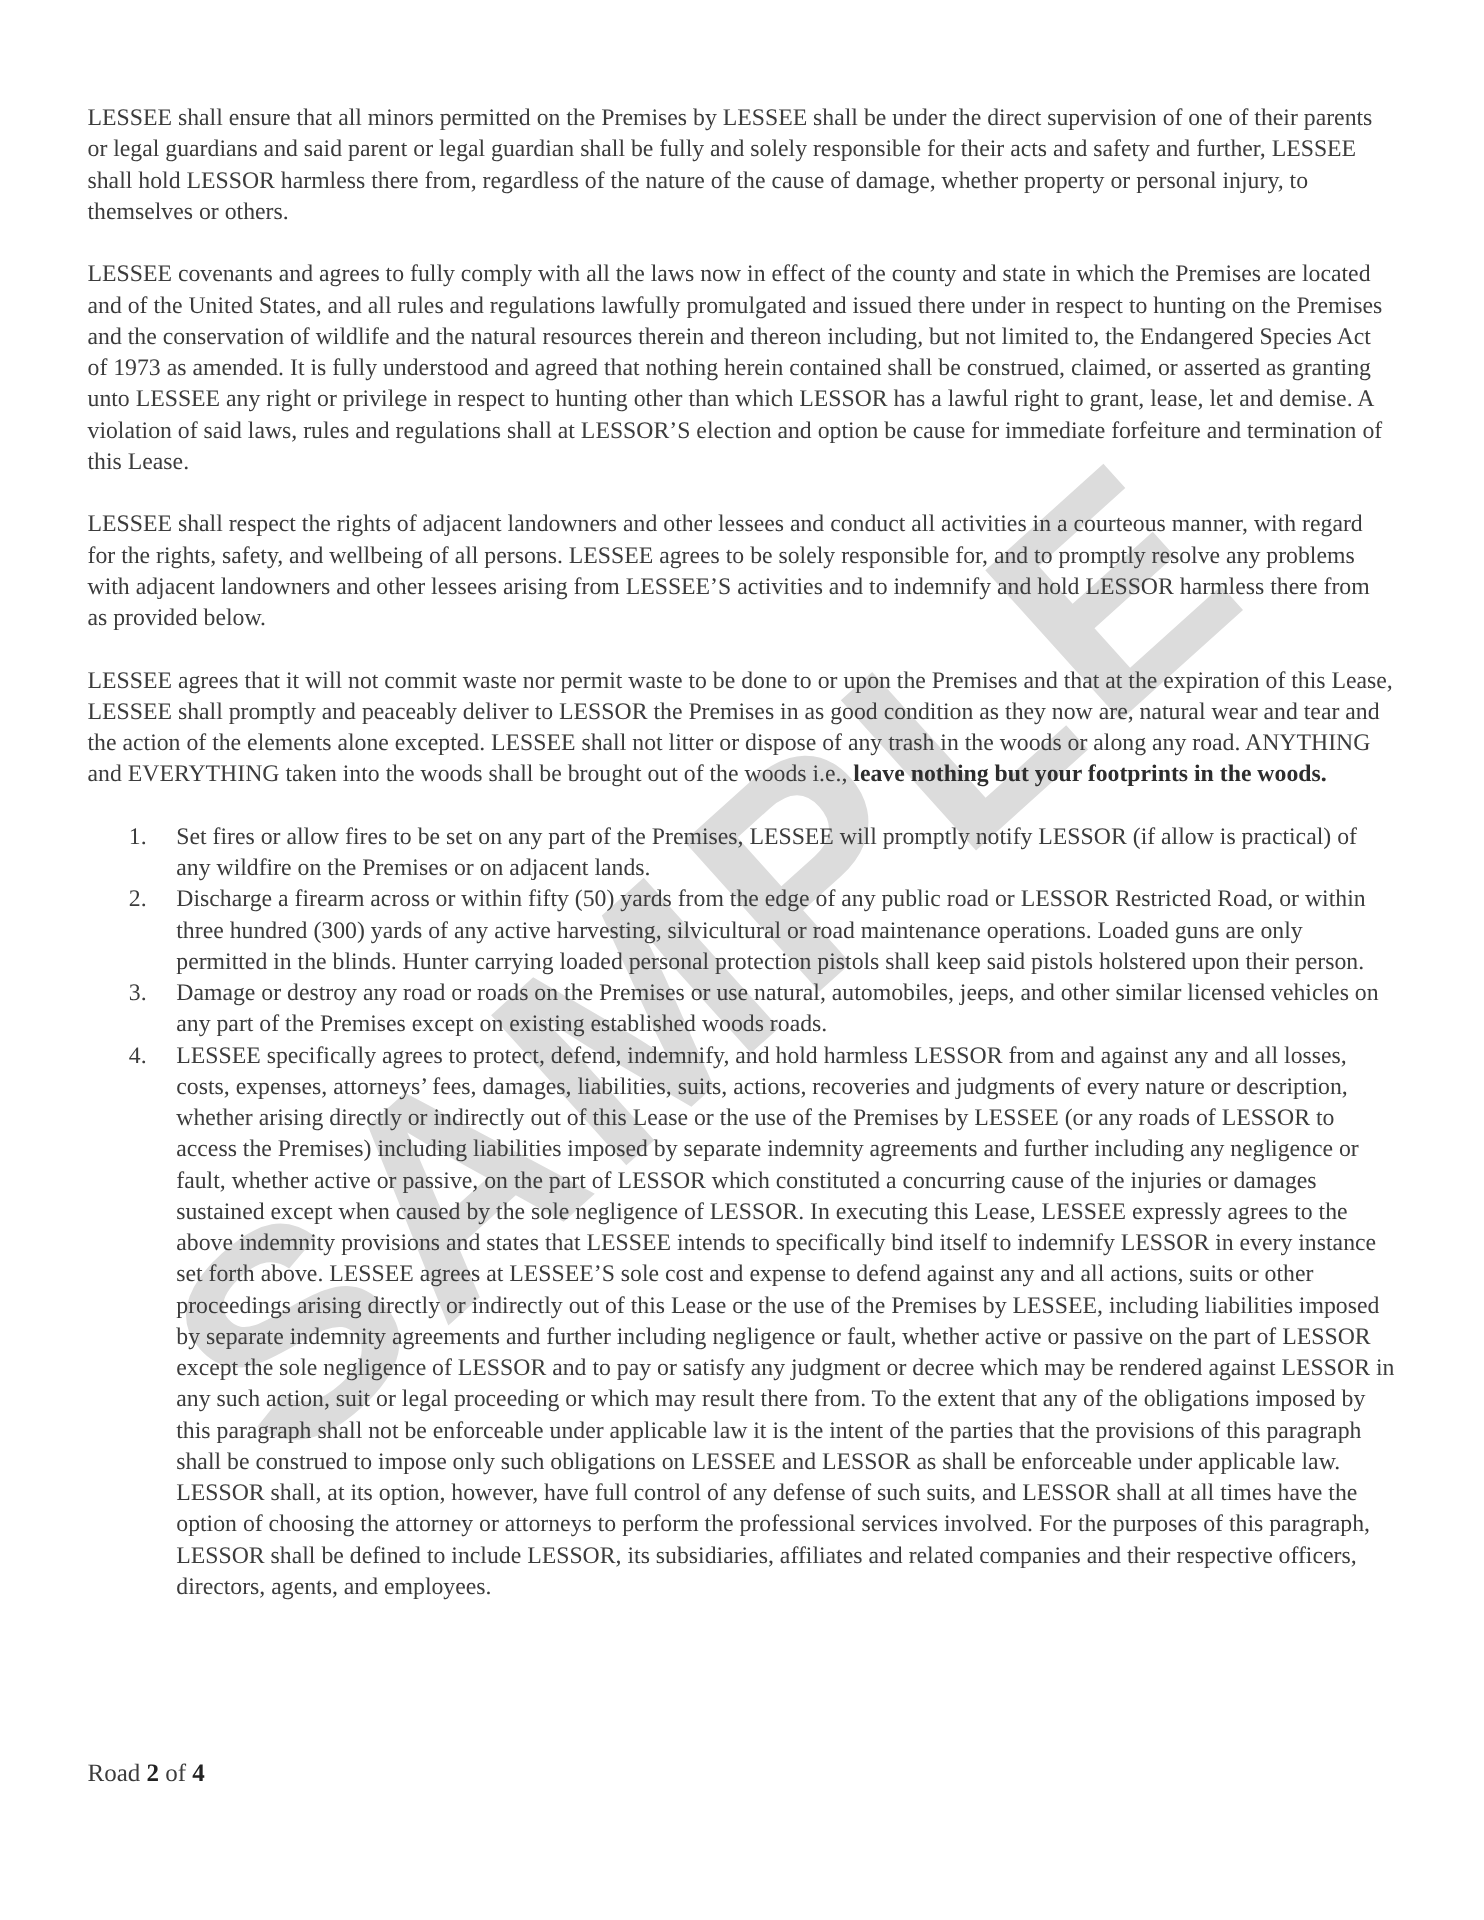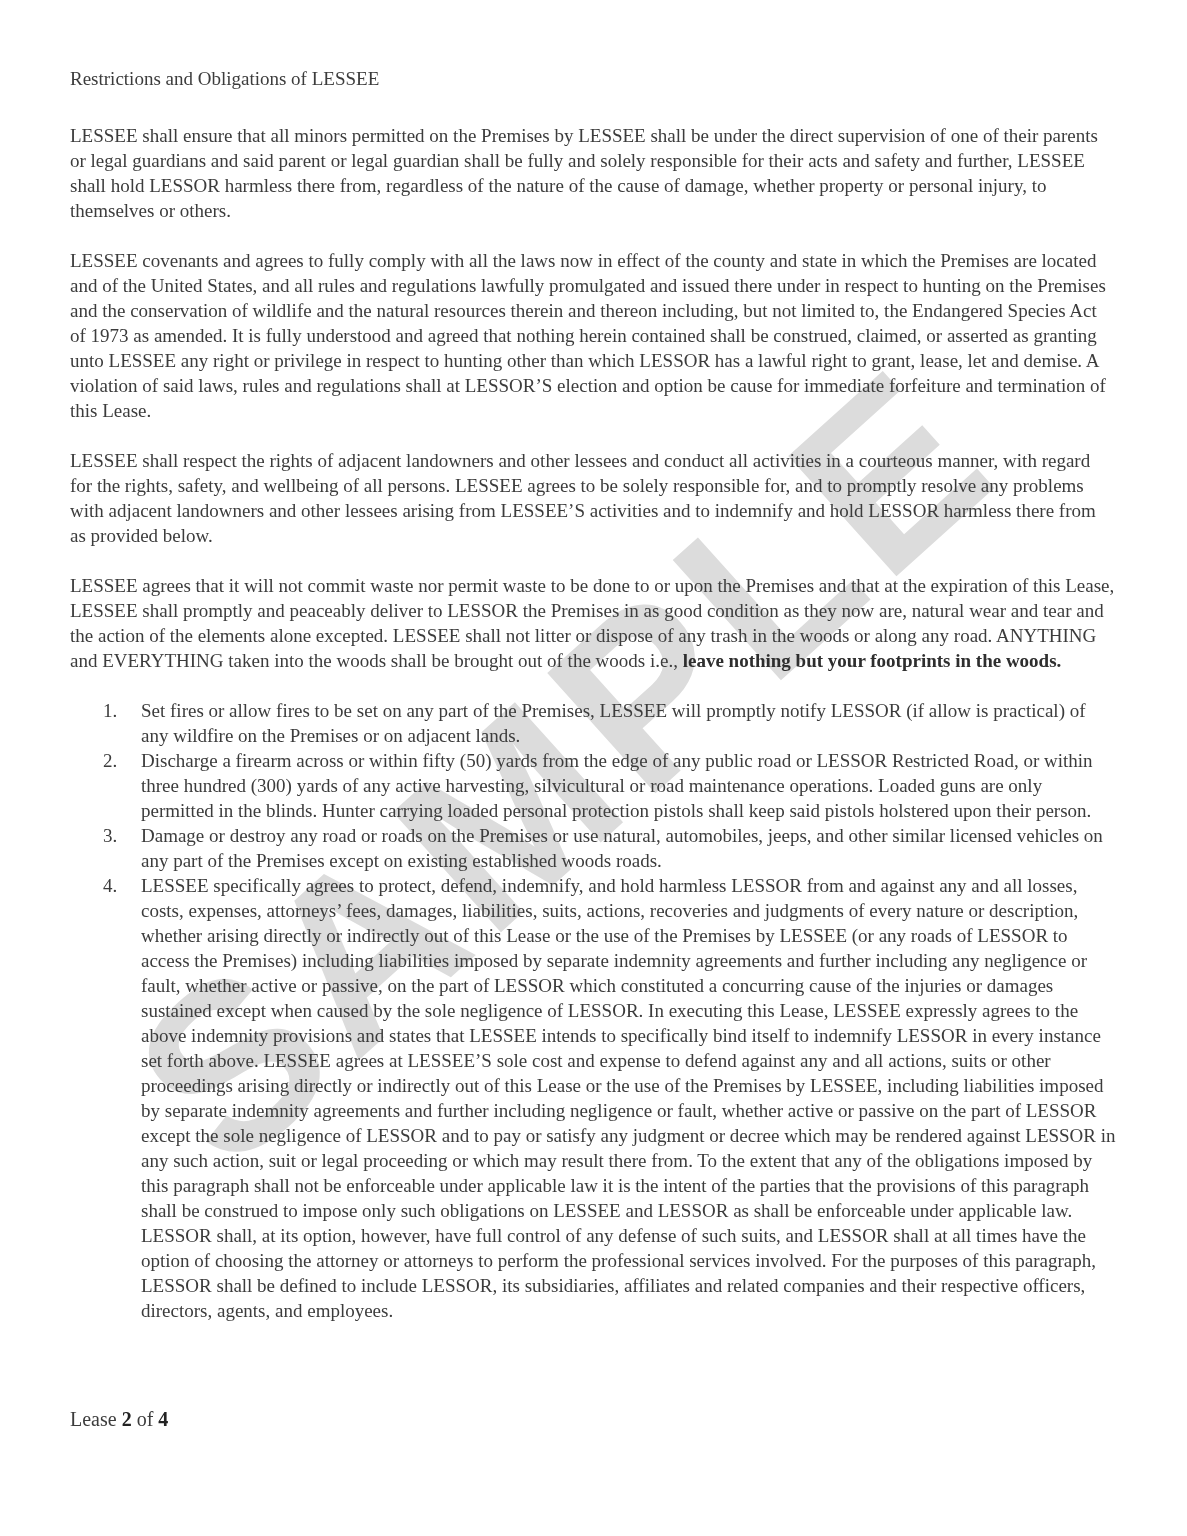--- a/index.html
+++ b/index.html
@@ -84,21 +84,20 @@
 </style>
 </head>
 <body>
 
 <div class="page">
 
   <div class="watermark">SAMPLE</div>
 
   <div class="content">
 
-    <div class="heading">Restrictions and Obligations of LESSEE</div>
 
     <p class="para">LESSEE shall ensure that all minors permitted on the Premises by LESSEE shall be under the direct supervision of one of their parents or legal guardians and said parent or legal guardian shall be fully and solely responsible for their acts and safety and further, LESSEE shall hold LESSOR harmless there from, regardless of the nature of the cause of damage, whether property or personal injury, to themselves or others.</p>
 
     <p class="para">LESSEE covenants and agrees to fully comply with all the laws now in effect of the county and state in which the Premises are located and of the United States, and all rules and regulations lawfully promulgated and issued there under in respect to hunting on the Premises and the conservation of wildlife and the natural resources therein and thereon including, but not limited to, the Endangered Species Act of 1973 as amended. It is fully understood and agreed that nothing herein contained shall be construed, claimed, or asserted as granting unto LESSEE any right or privilege in respect to hunting other than which LESSOR has a lawful right to grant, lease, let and demise. A violation of said laws, rules and regulations shall at LESSOR’S election and option be cause for immediate forfeiture and termination of this Lease.</p>
 
     <p class="para">LESSEE shall respect the rights of adjacent landowners and other lessees and conduct all activities in a courteous manner, with regard for the rights, safety, and wellbeing of all persons. LESSEE agrees to be solely responsible for, and to promptly resolve any problems with adjacent landowners and other lessees arising from LESSEE’S activities and to indemnify and hold LESSOR harmless there from as provided below.</p>
 
     <p class="para"><span>LESSEE agrees that it will not commit waste nor permit waste to be done to or upon the Premises and that at the expiration of this Lease, LESSEE shall promptly and peaceably deliver to LESSOR the Premises in as good condition as they now are, natural wear and tear and the action of the elements alone excepted. LESSEE shall not litter or dispose of any trash in the woods or along any road. ANYTHING and EVERYTHING taken into the woods shall be brought out of the woods i.e., </span><strong>leave nothing but your footprints in the woods.</strong></p>
 
 
@@ -122,19 +121,19 @@
       <div class="list-item">
         <span class="item-number">4.</span>
         <span class="item-text">LESSEE specifically agrees to protect, defend, indemnify, and hold harmless LESSOR from and against any and all losses, costs, expenses, attorneys’ fees, damages, liabilities, suits, actions, recoveries and judgments of every nature or description, whether arising directly or indirectly out of this Lease or the use of the Premises by LESSEE (or any roads of LESSOR to access the Premises) including liabilities imposed by separate indemnity agreements and further including any negligence or fault, whether active or passive, on the part of LESSOR which constituted a concurring cause of the injuries or damages sustained except when caused by the sole negligence of LESSOR. In executing this Lease, LESSEE expressly agrees to the above indemnity provisions and states that LESSEE intends to specifically bind itself to indemnify LESSOR in every instance set forth above. LESSEE agrees at LESSEE’S sole cost and expense to defend against any and all actions, suits or other proceedings arising directly or indirectly out of this Lease or the use of the Premises by LESSEE, including liabilities imposed by separate indemnity agreements and further including negligence or fault, whether active or passive on the part of LESSOR except the sole negligence of LESSOR and to pay or satisfy any judgment or decree which may be rendered against LESSOR in any such action, suit or legal proceeding or which may result there from. To the extent that any of the obligations imposed by this paragraph shall not be enforceable under applicable law it is the intent of the parties that the provisions of this paragraph shall be construed to impose only such obligations on LESSEE and LESSOR as shall be enforceable under applicable law. LESSOR shall, at its option, however, have full control of any defense of such suits, and LESSOR shall at all times have the option of choosing the attorney or attorneys to perform the professional services involved. For the purposes of this paragraph, LESSOR shall be defined to include LESSOR, its subsidiaries, affiliates and related companies and their respective officers, directors, agents, and employees.</span>
       </div>
 
     </div>
 
   </div>
 
   <div class="footer">
-    <span>Lease</span>
+    <span>Road</span>
     <strong>2</strong>
     <span>of</span>
     <strong>4</strong>
   </div>
 
 </div>
 
 </body></html>

